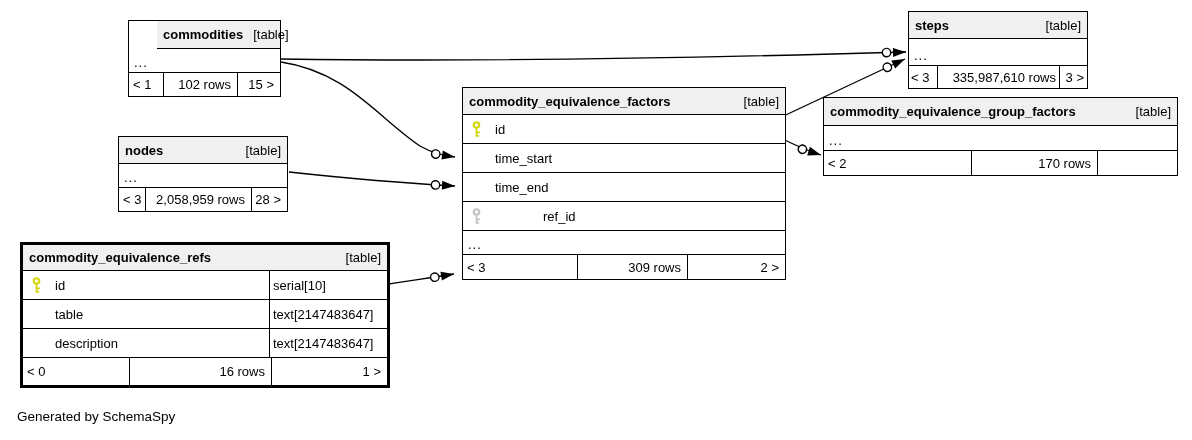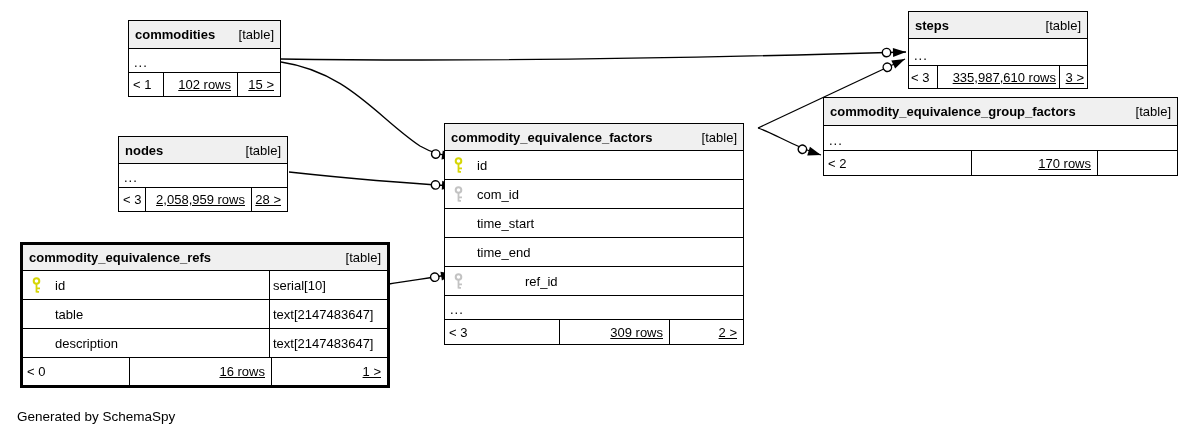--- a/index.html
+++ b/index.html
@@ -33,21 +33,21 @@
   .ctype{
     width:118px;flex:0 0 118px;align-self:stretch;display:flex;align-items:center;
     border-left:1px solid #000;padding:0 3px;box-sizing:border-box;white-space:nowrap;
   }
   .efoot{display:flex;box-sizing:border-box;}
   .fc{
     display:flex;align-items:center;box-sizing:border-box;
     border-right:1px solid #000;padding:0 4px;white-space:nowrap;
   }
   .fc:last-child{border-right:none;}
-  .fc.right{justify-content:flex-end;padding-right:6px;text-decoration:underline;}
+  .fc.right{justify-content:flex-end;padding-right:6px;}
   .gennote{position:absolute;left:17px;top:409px;font-size:13.5px;z-index:1;}
 </style>
 </head>
 <body>
 
 <svg id="edges">
   <defs>
     <marker id="crowfoot" markerUnits="userSpaceOnUse" markerWidth="26" markerHeight="16" viewBox="0 0 26 16" refX="25" refY="8" orient="auto">
       <circle cx="5.5" cy="8" r="4.2" fill="#ffffff" stroke="#000000" stroke-width="1.4"></circle>
       <path d="M12,3.5 L25,8 L12,12.5 Z" fill="#000000"></path>
@@ -57,21 +57,21 @@
     <path d="M 281 59 C 480 62, 700 58, 906 52" marker-end="url(#crowfoot)"></path>
     <path d="M 281 62 C 348 72, 378 118, 420 146 C 432 153, 442 155, 455 157" marker-end="url(#crowfoot)"></path>
     <path d="M 289 172 C 335 177, 400 183, 455 186" marker-end="url(#crowfoot)"></path>
     <path d="M 389 284 C 406 281, 430 278, 454 274" marker-end="url(#crowfoot)"></path>
     <path d="M 758 128 L 905 59" marker-end="url(#crowfoot)"></path>
     <path d="M 758 128 C 774 133, 792 146, 821 155" marker-end="url(#crowfoot)"></path>
   </g>
 </svg>
 
 <div class="etable" style="left:128px;top:20px;width:153px;">
-  <div class="hdr" style="height:28px;">
+  <div class="hdr" style="height:28px;margin-left:28px;">
     <span class="tname">commodities</span>
     <span class="ttag">[table]</span>
   </div>
   <div class="erow ell" style="height:24px;">
     <span>...</span>
   </div>
   <div class="efoot" style="height:23px;">
     <div class="fc" style="width:35px;">&lt; 1</div>
     <div class="fc right" style="flex:1;">102 rows</div>
     <div class="fc right" style="width:42px;">15 &gt;</div>
@@ -118,42 +118,33 @@
     <span class="cname">description</span>
     <span class="ctype">text[2147483647]</span>
   </div>
   <div class="efoot" style="height:27px;">
     <div class="fc" style="width:107px;">&lt; 0</div>
     <div class="fc right" style="width:142px;">16 rows</div>
     <div class="fc right" style="flex:1;">1 &gt;</div>
   </div>
 </div>
 
-<div class="etable" style="left:444px;top:87px;width:300px;margin-top:36px;">
+<div class="etable" style="left:462px;top:87px;width:324px;">
   <div class="hdr" style="height:27px;">
     <span class="tname">commodity_equivalence_factors</span>
     <span class="ttag">[table]</span>
   </div>
   <div class="erow col" style="height:29px;">
     <span class="keyslot">
       <svg width="11" height="17" viewBox="0 0 11 17">
         <circle cx="5.5" cy="4" r="2.8" fill="none" stroke-width="2" stroke="#d6d606"></circle>
         <path d="M5.5 6.8 L5.5 15.5 M5.5 11.3 L9 11.3 M5.5 14.8 L8 14.8" fill="none" stroke-width="1.8" stroke="#d6d606"></path>
       </svg>
     </span>
     <span class="cname">id</span>
-  </div>
-  <div class="erow col" style="height:29px;">
-    <span class="keyslot">
-      <svg width="11" height="17" viewBox="0 0 11 17">
-        <circle cx="5.5" cy="4" r="2.8" fill="none" stroke-width="2" stroke="#c3c3c3"></circle>
-        <path d="M5.5 6.8 L5.5 15.5 M5.5 11.3 L9 11.3 M5.5 14.8 L8 14.8" fill="none" stroke-width="1.8" stroke="#c3c3c3"></path>
-      </svg>
-    </span>
-    <span class="cname">com_id</span>
   </div>
   <div class="erow col" style="height:29px;">
     <span class="keyslot"></span>
     <span class="cname">time_start</span>
   </div>
   <div class="erow col" style="height:29px;">
     <span class="keyslot"></span>
     <span class="cname">time_end</span>
   </div>
   <div class="erow col" style="height:29px;gap:48px;">

